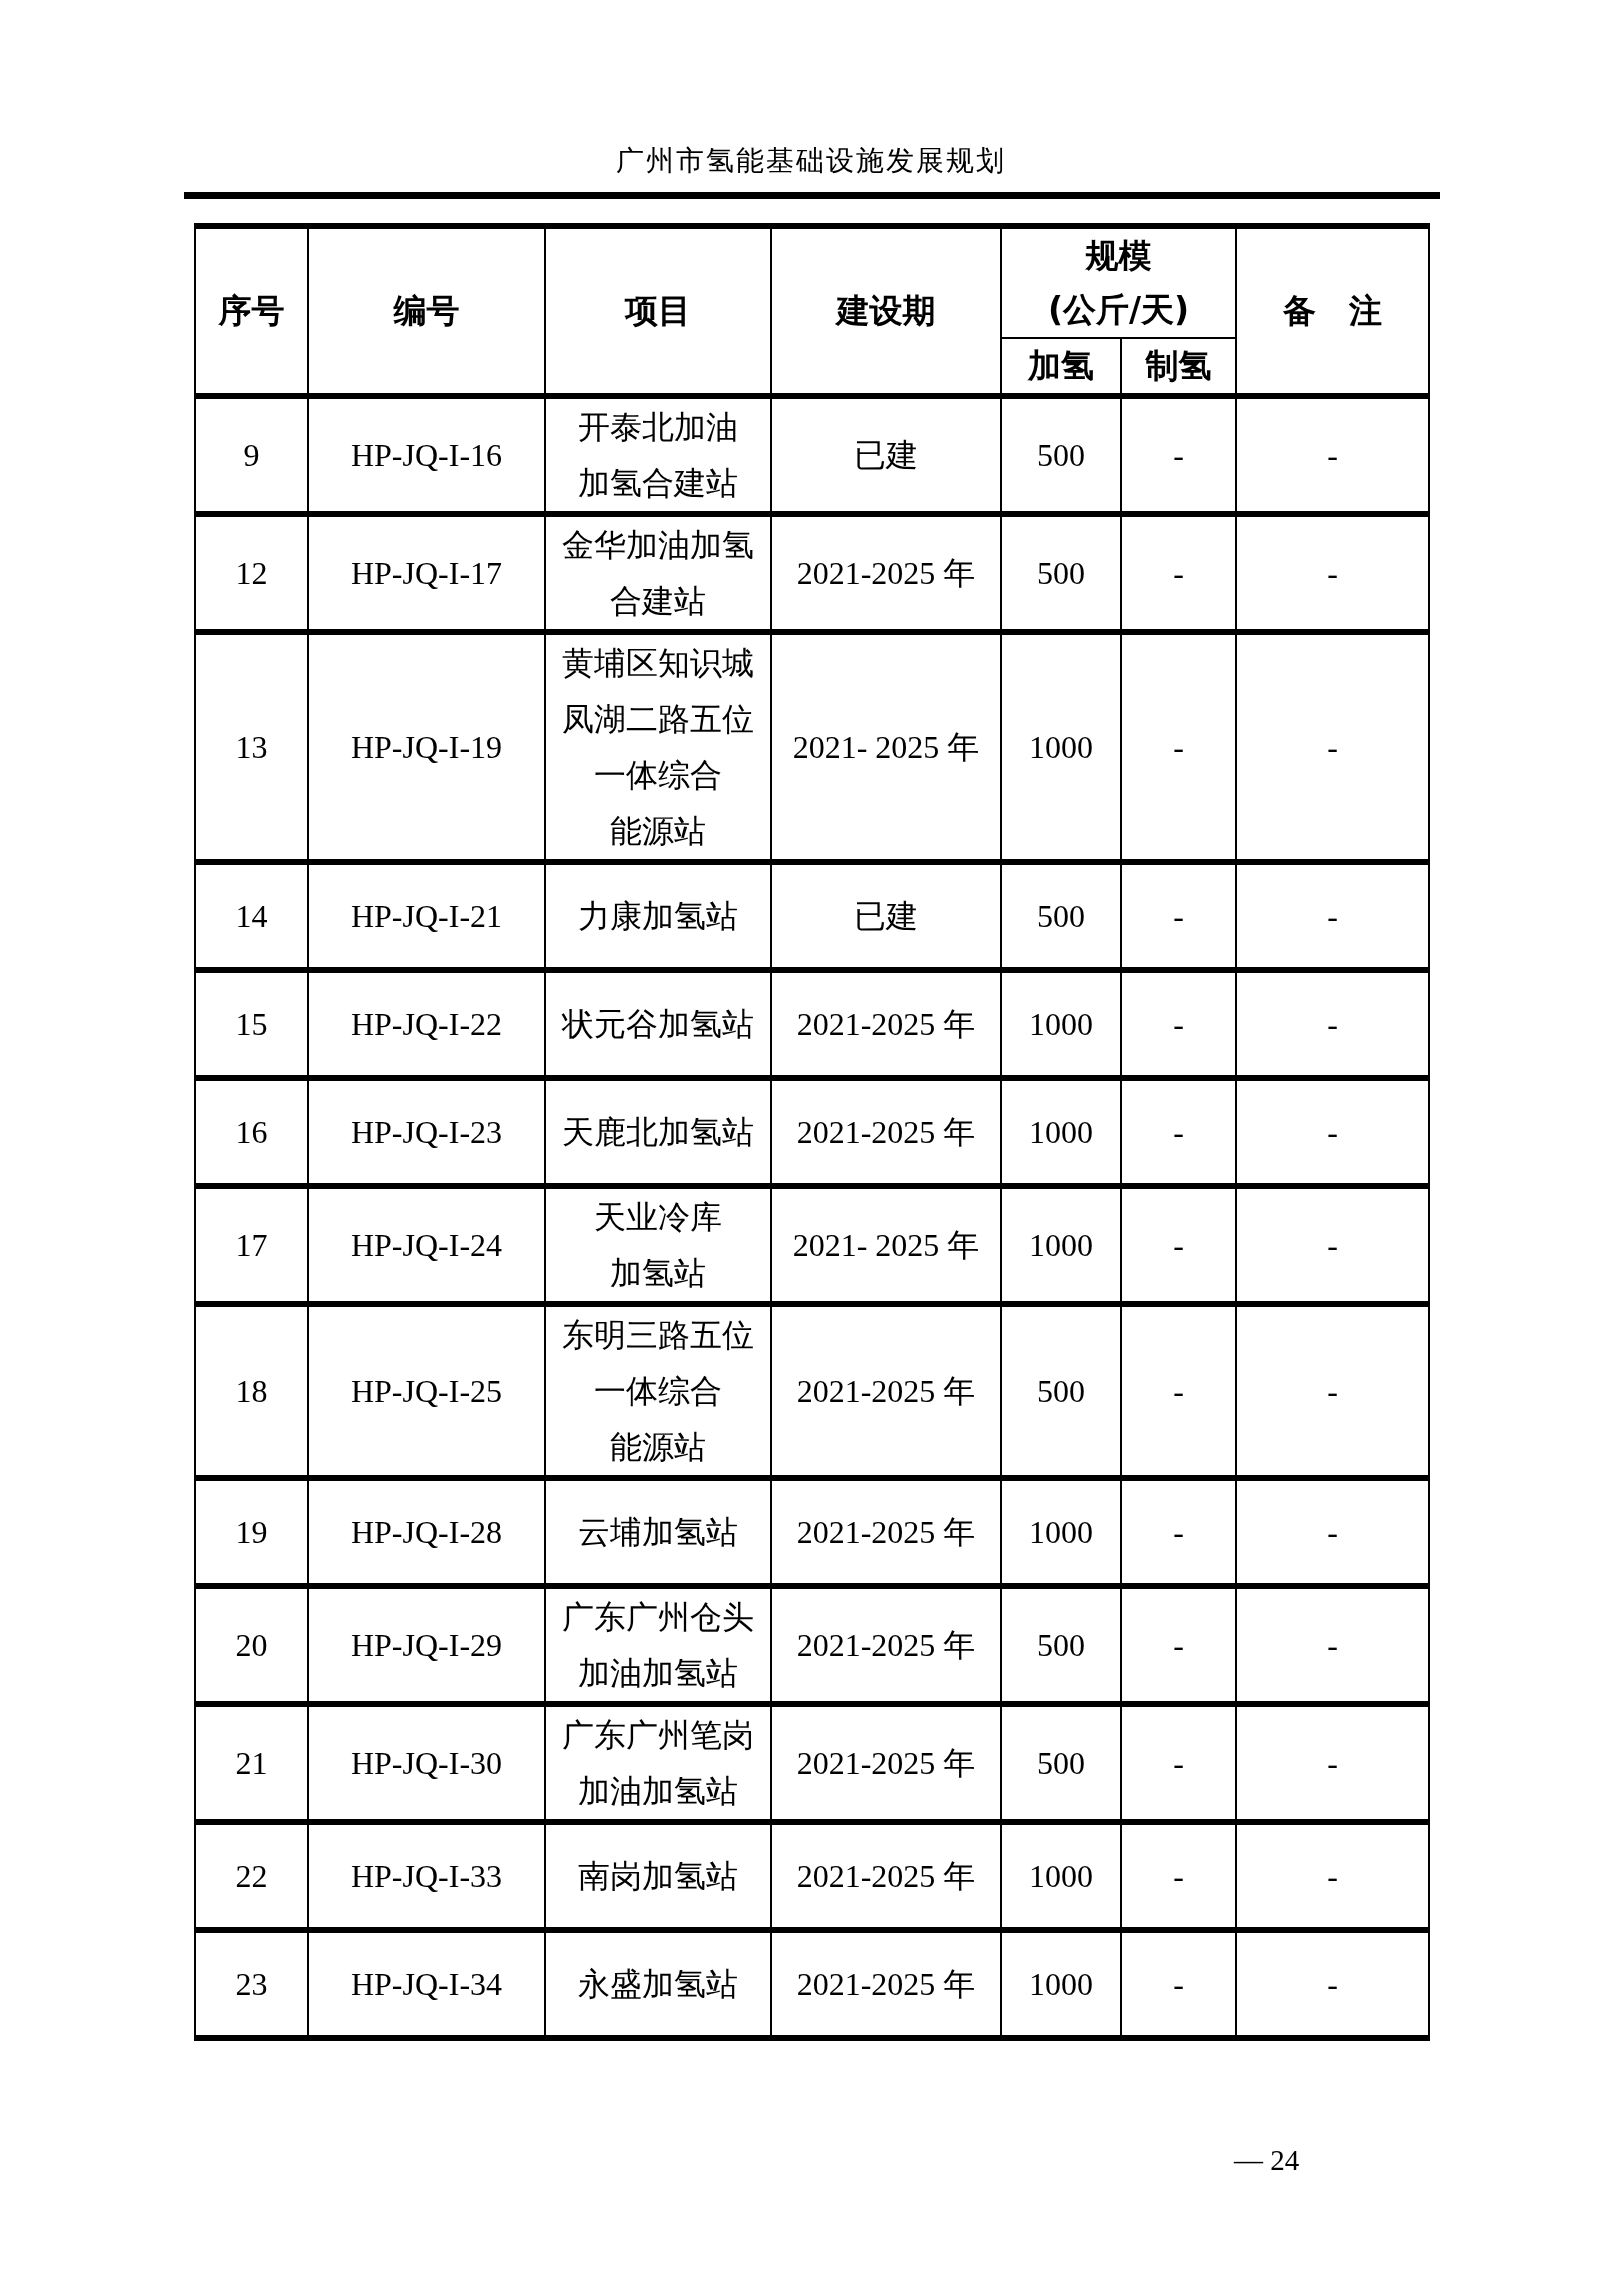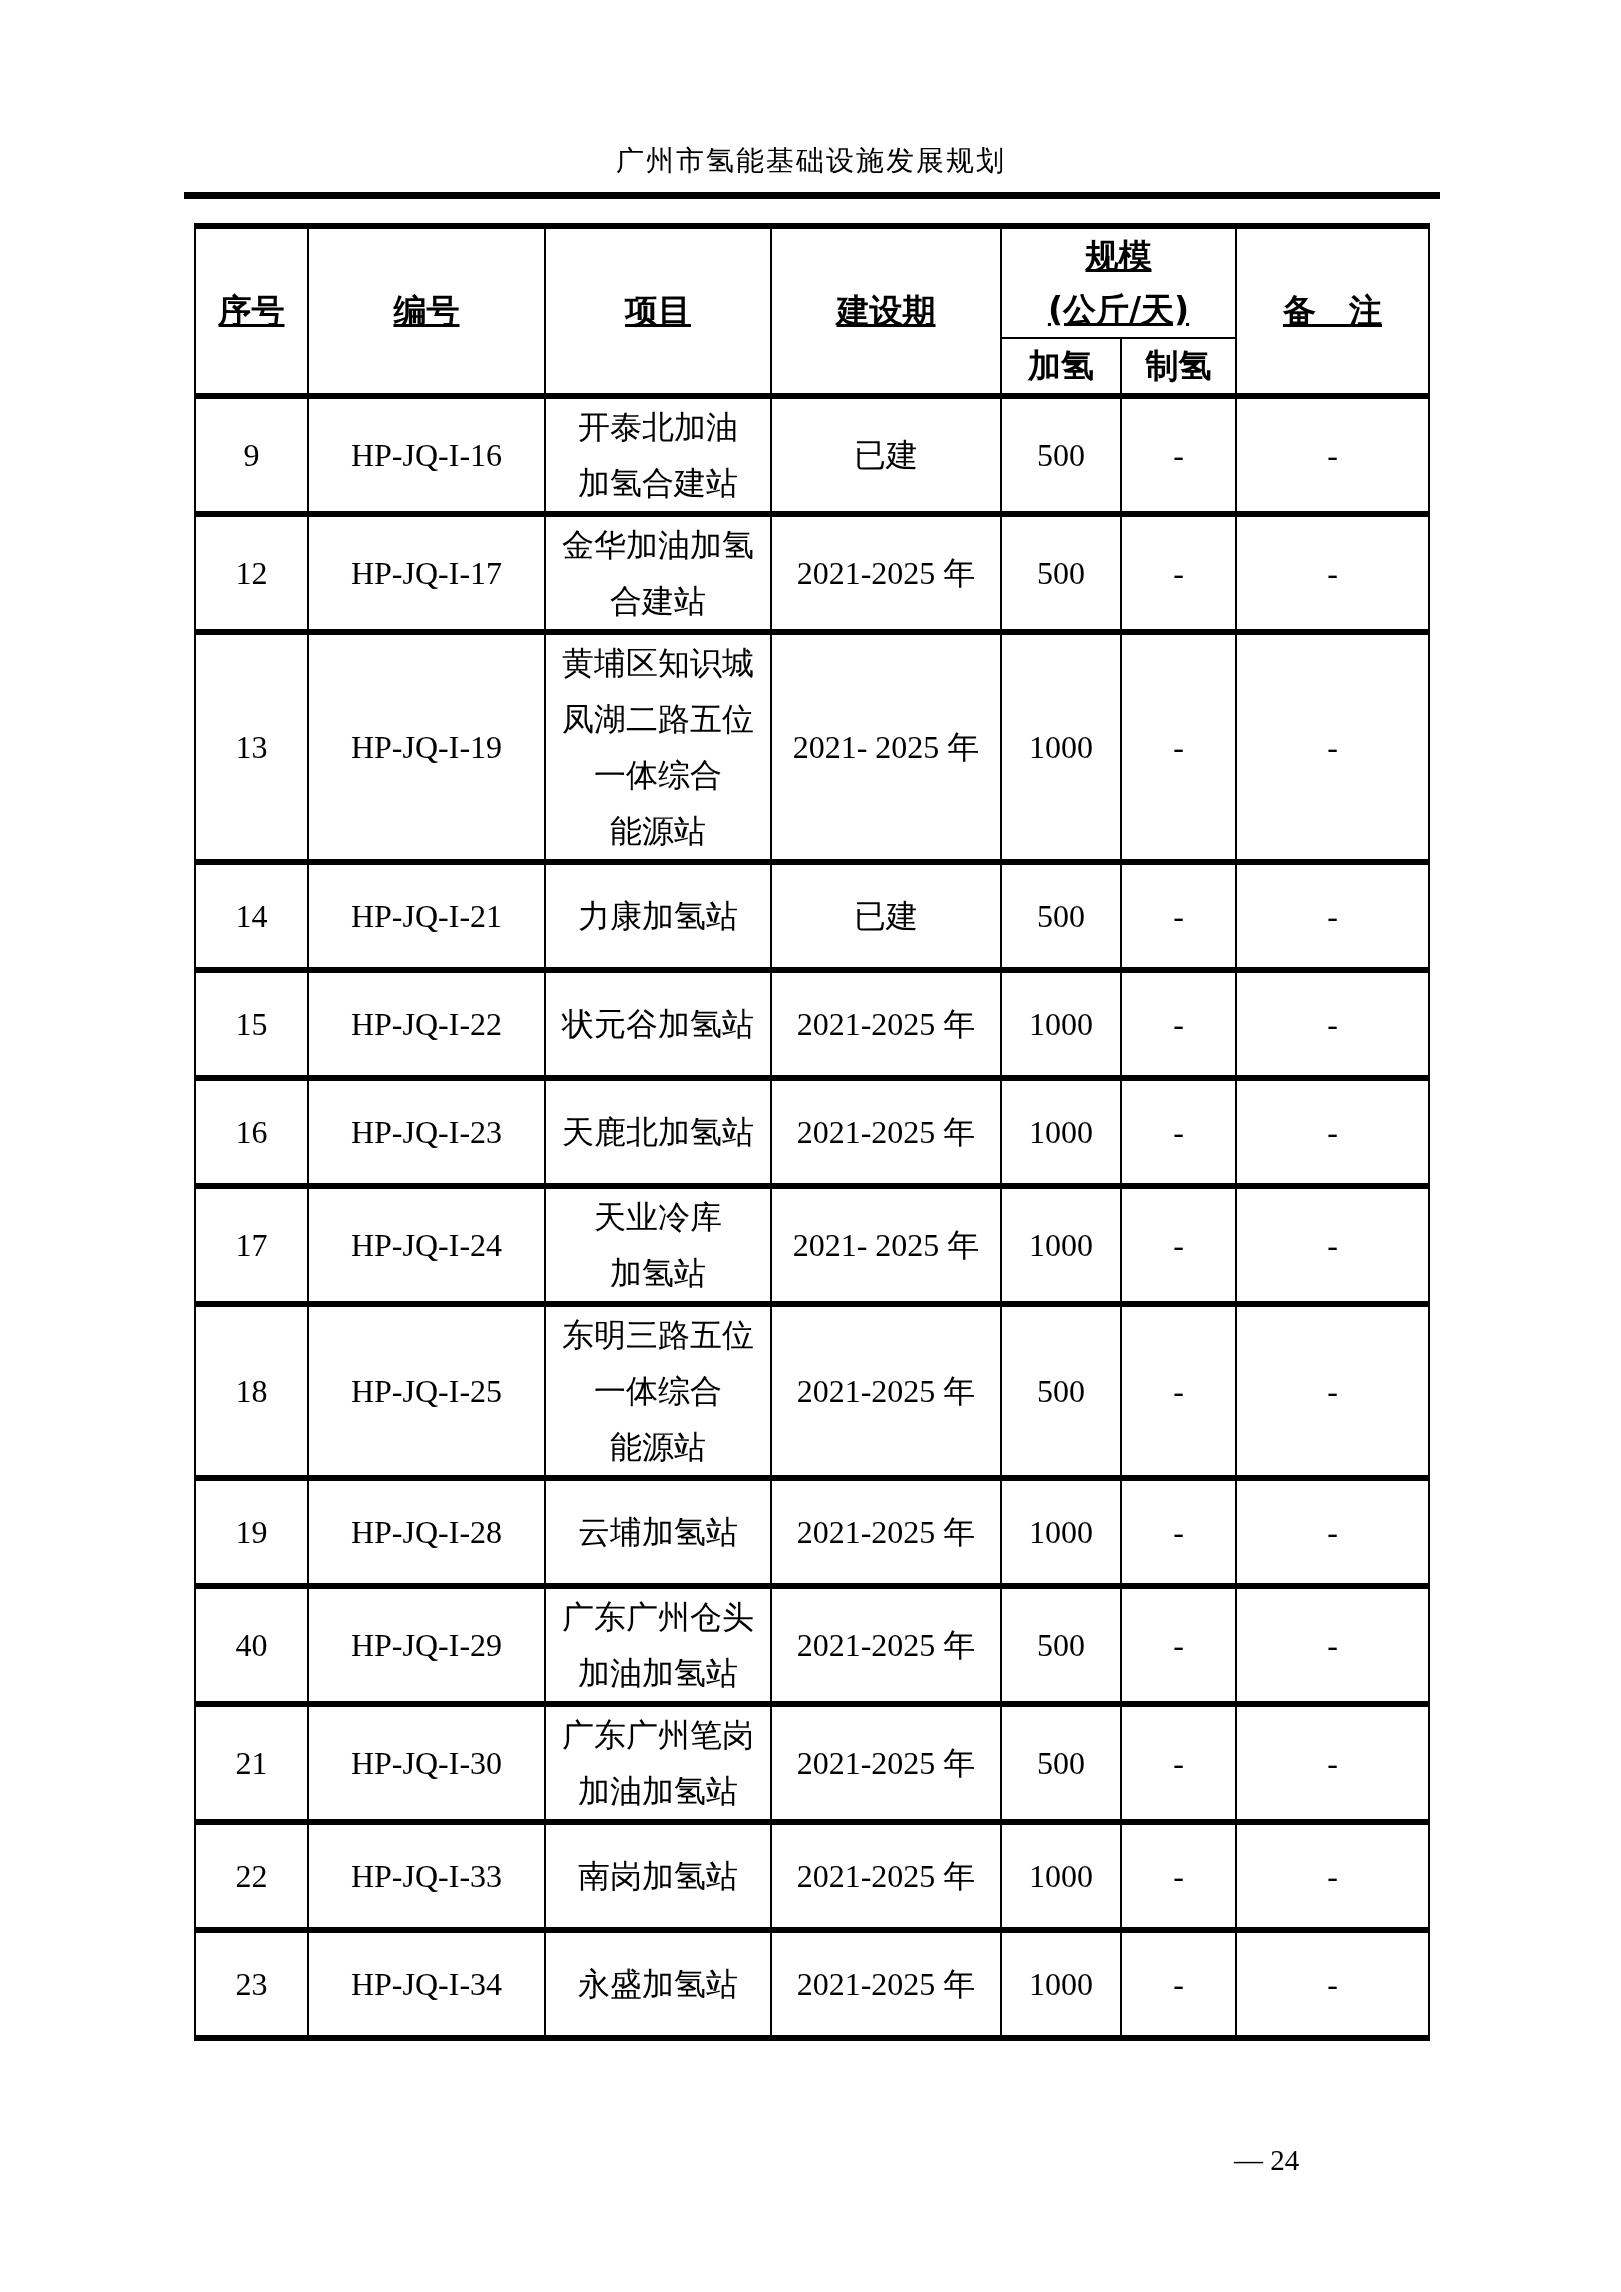--- a/index.html
+++ b/index.html
@@ -44,21 +44,21 @@
     table-layout: fixed;
   }
   .doc-table th, .doc-table td {
     border: 2.9px solid #000000;
     text-align: center;
     vertical-align: middle;
     padding: 0;
     overflow: hidden;
   }
   
-  .doc-table thead tr.head-row-1 > * { border-top: 6.9px solid #000000; text-decoration: underline; }
+  .doc-table thead tr.head-row-1 > * { border-top: 6.9px solid #000000; }
   .doc-table thead .span-both { border-bottom: 6.9px solid #000000; }
   .doc-table thead tr.head-row-2 th { border-bottom: 6.9px solid #000000; }
   .doc-table tbody td { border-top: 6.9px solid #000000; border-bottom: 6.9px solid #000000; }
   
   .doc-table thead .scale-group { border-bottom: 2.9px solid #000000; }
 
   .doc-table thead th {
     font-family: "DejaVu Sans", "Liberation Sans", sans-serif;
     font-weight: 700;
     font-size: 33px;
@@ -199,21 +199,21 @@
       <tr>
         <td>19</td>
         <td>HP-JQ-I-28</td>
         <td>云埔加氢站</td>
         <td>2021-2025 年</td>
         <td>1000</td>
         <td>-</td>
         <td>-</td>
       </tr>
       <tr>
-        <td>40</td>
+        <td>20</td>
         <td>HP-JQ-I-29</td>
         <td>广东广州仓头
 加油加氢站</td>
         <td>2021-2025 年</td>
         <td>500</td>
         <td>-</td>
         <td>-</td>
       </tr>
       <tr>
         <td>21</td>

